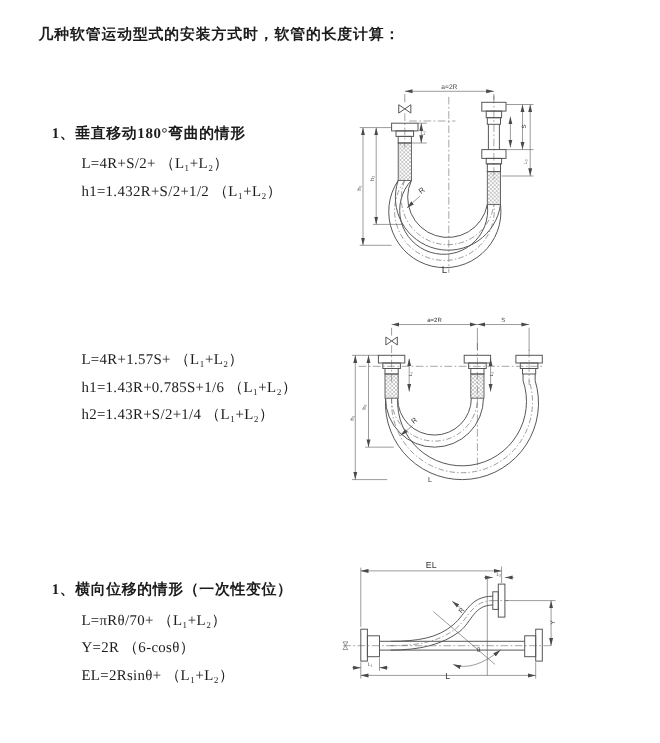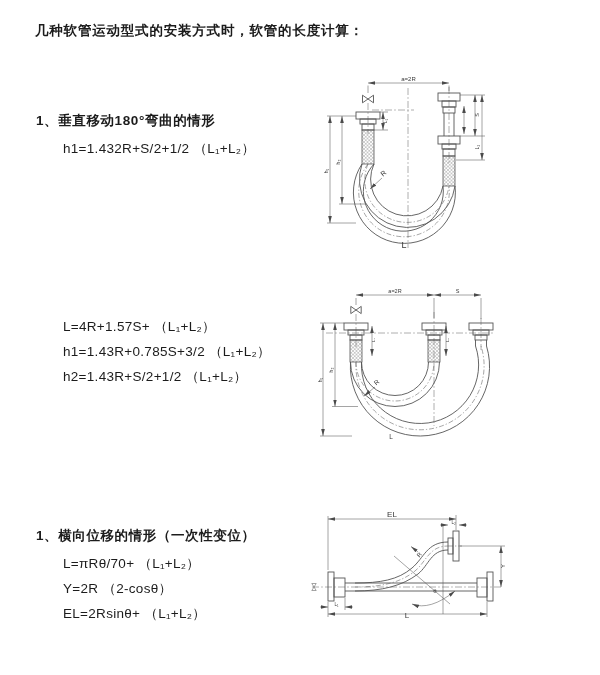--- a/index.html
+++ b/index.html
@@ -4,21 +4,21 @@
 <style>
   html,body{margin:0;padding:0;}
   body{
     width:600px;height:675px;background:#ffffff;position:relative;overflow:hidden;
     font-family:"Liberation Sans",sans-serif;color:#1c1c1c;
   }
   .title{
     position:absolute;left:35px;top:22px;font-size:13.5px;font-weight:bold;
     letter-spacing:0.8px;white-space:nowrap;
   }
-  .section{position:absolute;left:36px;}
+  .section{position:absolute;left:47px;font-family:Liberation Serif, serif;}
   .heading{font-size:13.5px;font-weight:bold;letter-spacing:0.6px;white-space:nowrap;}
   .formulas{margin:6px 0 0 27px;font-size:13.5px;}
   .formula{line-height:25px;letter-spacing:0.3px;white-space:nowrap;}
   svg.diag{position:absolute;}
   svg .ol{stroke:#555;fill:none;stroke-width:0.9;}
   svg .dm{stroke:#5a5a5a;fill:none;stroke-width:0.55;}
   svg .thin{stroke:#5a5a5a;fill:none;stroke-width:0.55;}
   svg .cl{stroke:#6a6a6a;fill:none;stroke-width:0.55;stroke-dasharray:7 2.2 1.6 2.2;}
   svg .dc{stroke:#6a6a6a;fill:none;stroke-width:0.6;stroke-dasharray:5 2 1.3 2;}
   svg .braid{fill:url(#br1);stroke:#555;stroke-width:0.8;}
@@ -26,37 +26,38 @@
   svg text{font-family:"Liberation Sans",sans-serif;fill:#383838;}
 </style>
 </head>
 <body>
 
 <div class="title">几种软管运动型式的安装方式时，软管的长度计算：</div>
 
 <div class="section" style="top:112px">
   <div class="heading">1、垂直移动180°弯曲的情形</div>
   <div class="formulas">
+    <div class="formula">L=4R+S/2+ （L₁+L₂）</div>
     <div class="formula">h1=1.432R+S/2+1/2 （L₁+L₂）</div>
   </div>
 </div>
 
 <div class="section" style="top:308px">
   <div class="formulas">
     <div class="formula">L=4R+1.57S+ （L₁+L₂）</div>
-    <div class="formula">h1=1.43R+0.785S+3/2 （L₁+L₂）</div>
-    <div class="formula">h2=1.43R+S/2+1/2 （L₁+L₂）</div>
+    <div class="formula">h1=1.43R+0.785S+1/6 （L₁+L₂）</div>
+    <div class="formula">h2=1.43R+S/2+1/4 （L₁+L₂）</div>
   </div>
 </div>
 
 <div class="section" style="top:527px">
   <div class="heading">1、横向位移的情形（一次性变位）</div>
   <div class="formulas">
     <div class="formula">L=πRθ/70+ （L₁+L₂）</div>
-    <div class="formula">Y=2R （2-cosθ）</div>
+    <div class="formula">Y=2R （6-cosθ）</div>
     <div class="formula">EL=2Rsinθ+ （L₁+L₂）</div>
   </div>
 </div>
 
 <svg class="diag" style="left:322px;top:72px" width="175" height="182" viewBox="0 0 175 182">
   <defs>
     <pattern id="br1" patternUnits="userSpaceOnUse" width="3.5" height="3.5">
       <path d="M0,3.5 L3.5,0 M0,0 L3.5,3.5" stroke="#8f8f8f" stroke-width="0.45"></path>
     </pattern>
     <marker id="a1" viewBox="0 0 7 4.2" refX="7" refY="2.1" markerWidth="7" markerHeight="4.2" markerUnits="userSpaceOnUse" orient="auto-start-reverse">

